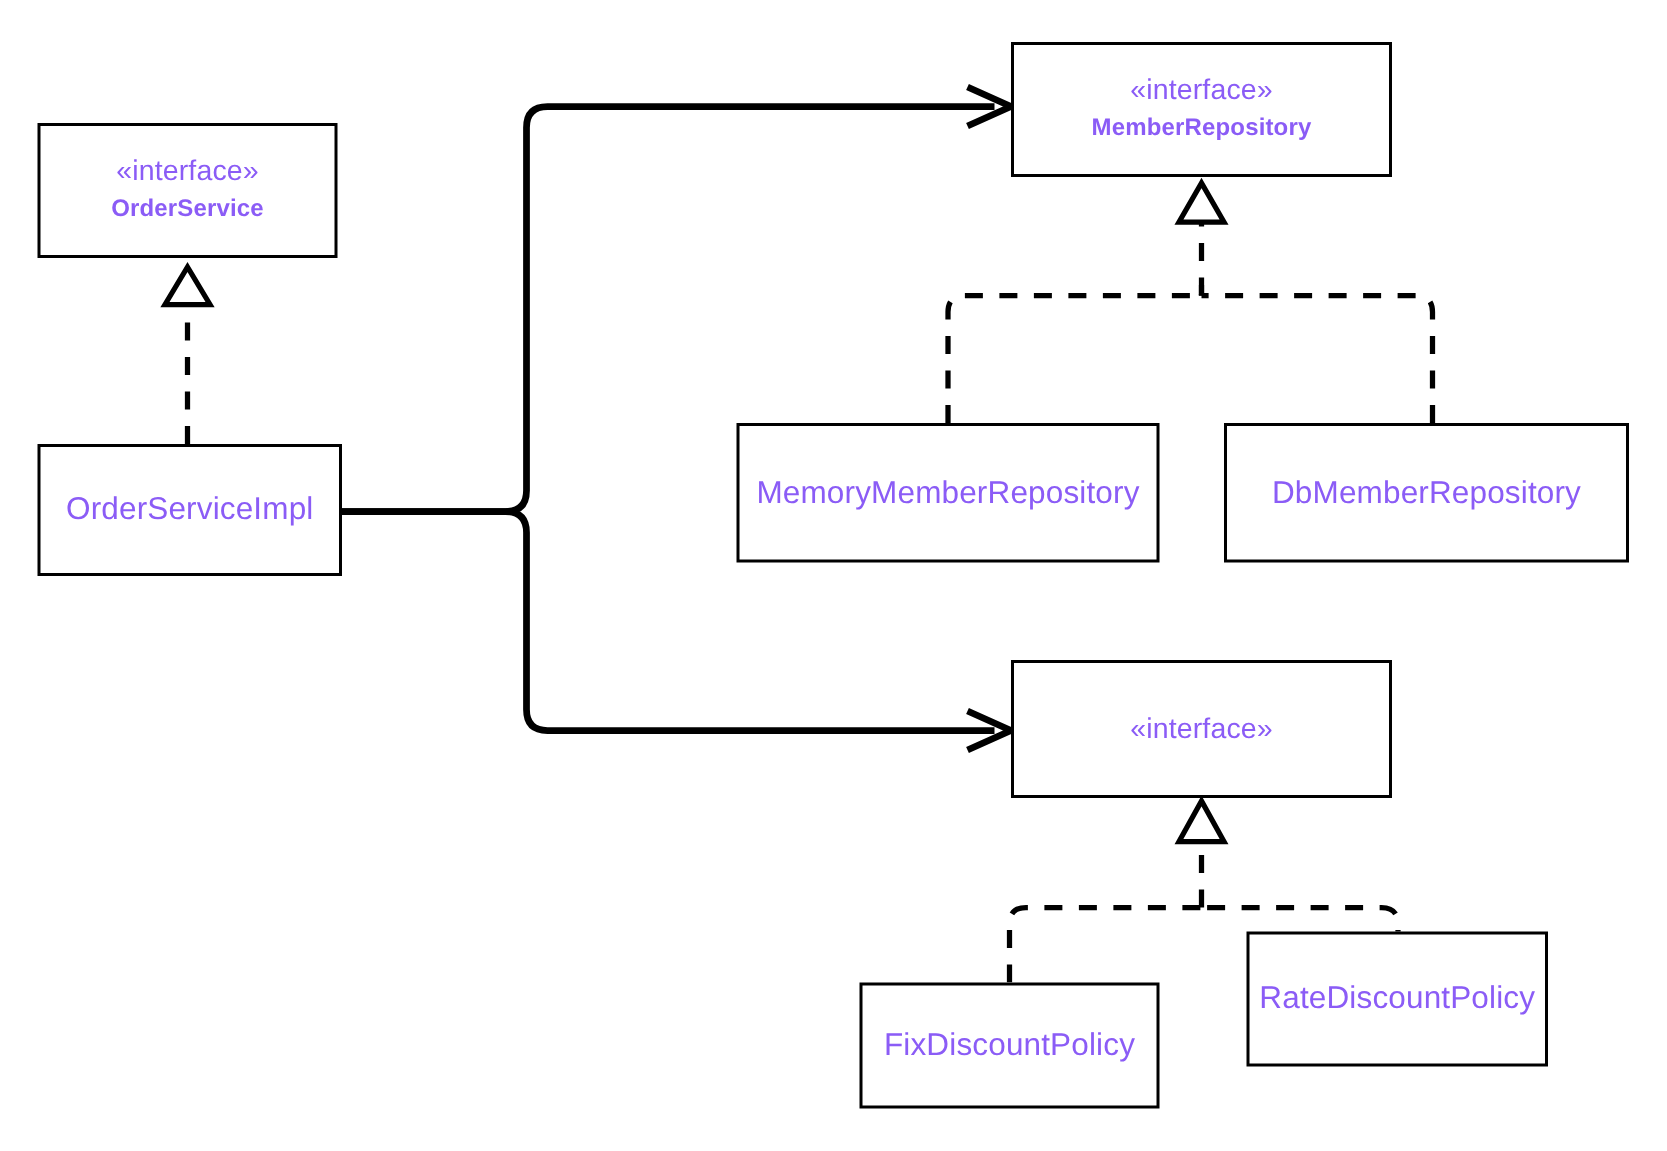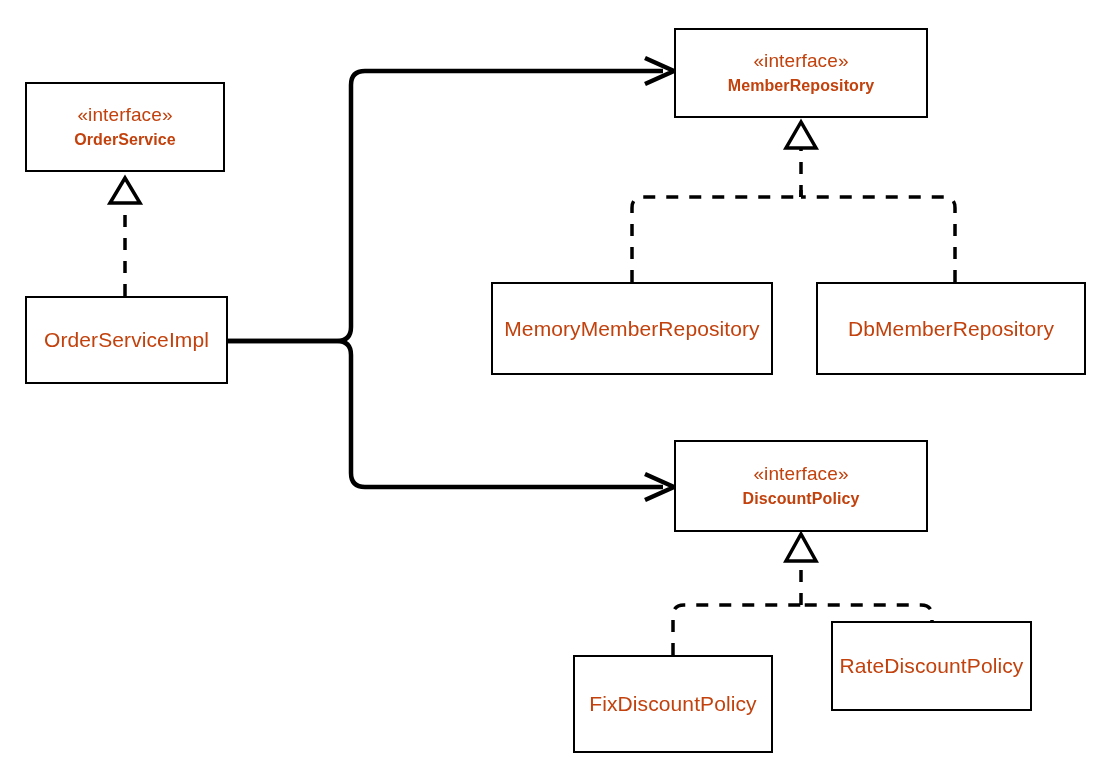--- a/index.html
+++ b/index.html
@@ -25,21 +25,21 @@
   .uml-node {
     position: absolute;
     box-sizing: border-box;
     background: #ffffff;
     border: 2.5px solid #000000;
     display: flex;
     flex-direction: column;
     align-items: center;
     justify-content: center;
     text-align: center;
-    color: #c2410c;
+    color: #8b5cf6;
     z-index: 2;
   }
   .node-stereotype {
     font-size: 19px;
     line-height: 25px;
     font-weight: 400;
     letter-spacing: 0.1px;
   }
   .node-name {
     font-size: 16px;
@@ -115,24 +115,23 @@
   <div class="uml-node" style="left:816px; top:282px; width:270px; height:93px;">
     <div class="node-name plain">DbMemberRepository</div>
   </div>
 
   <div class="uml-node" style="left:491px; top:282px; width:282px; height:93px;">
     <div class="node-name plain">MemoryMemberRepository</div>
   </div>
 
   <div class="uml-node" style="left:674px; top:440px; width:254px; height:92px;">
     <div class="node-stereotype">«interface»</div>
-    <div class="node-name">DiscountPolicy</div>
   </div>
 
-  <div class="uml-node" style="left:573px; top:655px; width:200px; height:98px;">
+  <div class="uml-node" style="left:573px; top:655px; width:200px; height:84px;">
     <div class="node-name plain">FixDiscountPolicy</div>
   </div>
 
   <div class="uml-node" style="left:831px; top:621px; width:201px; height:90px;">
     <div class="node-name plain">RateDiscountPolicy</div>
   </div>
 
 </div>
 
 </body></html>

